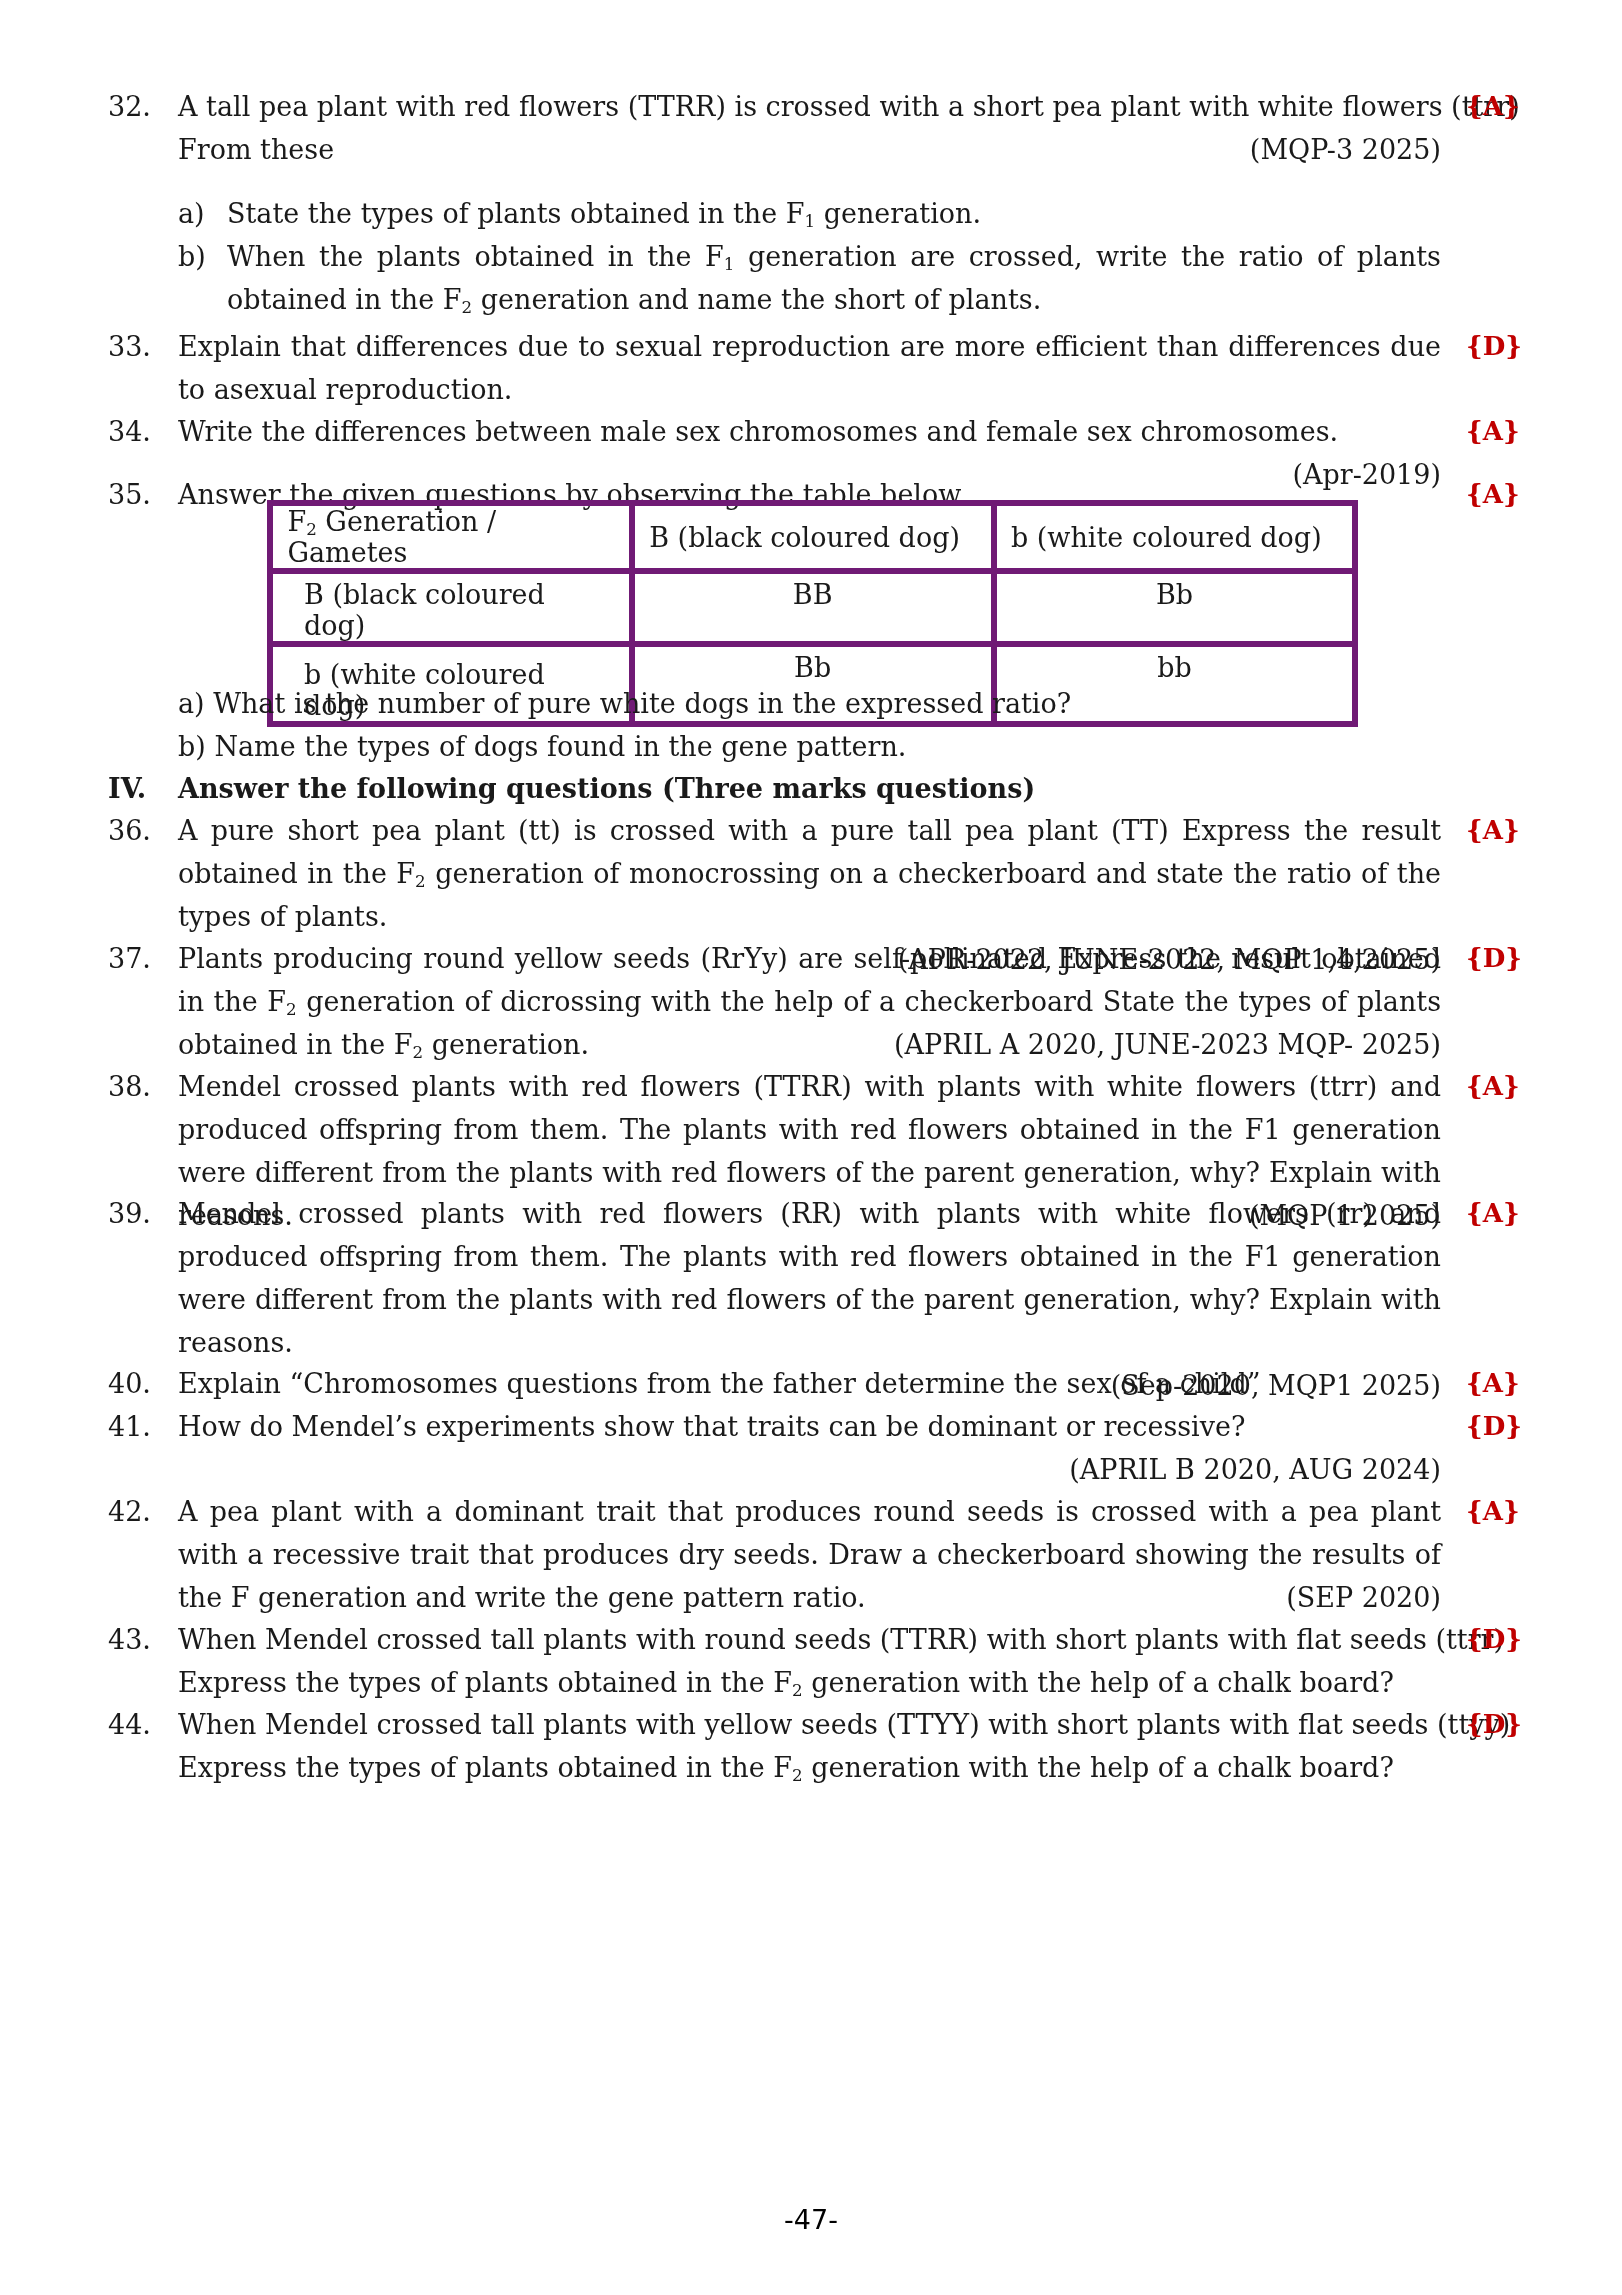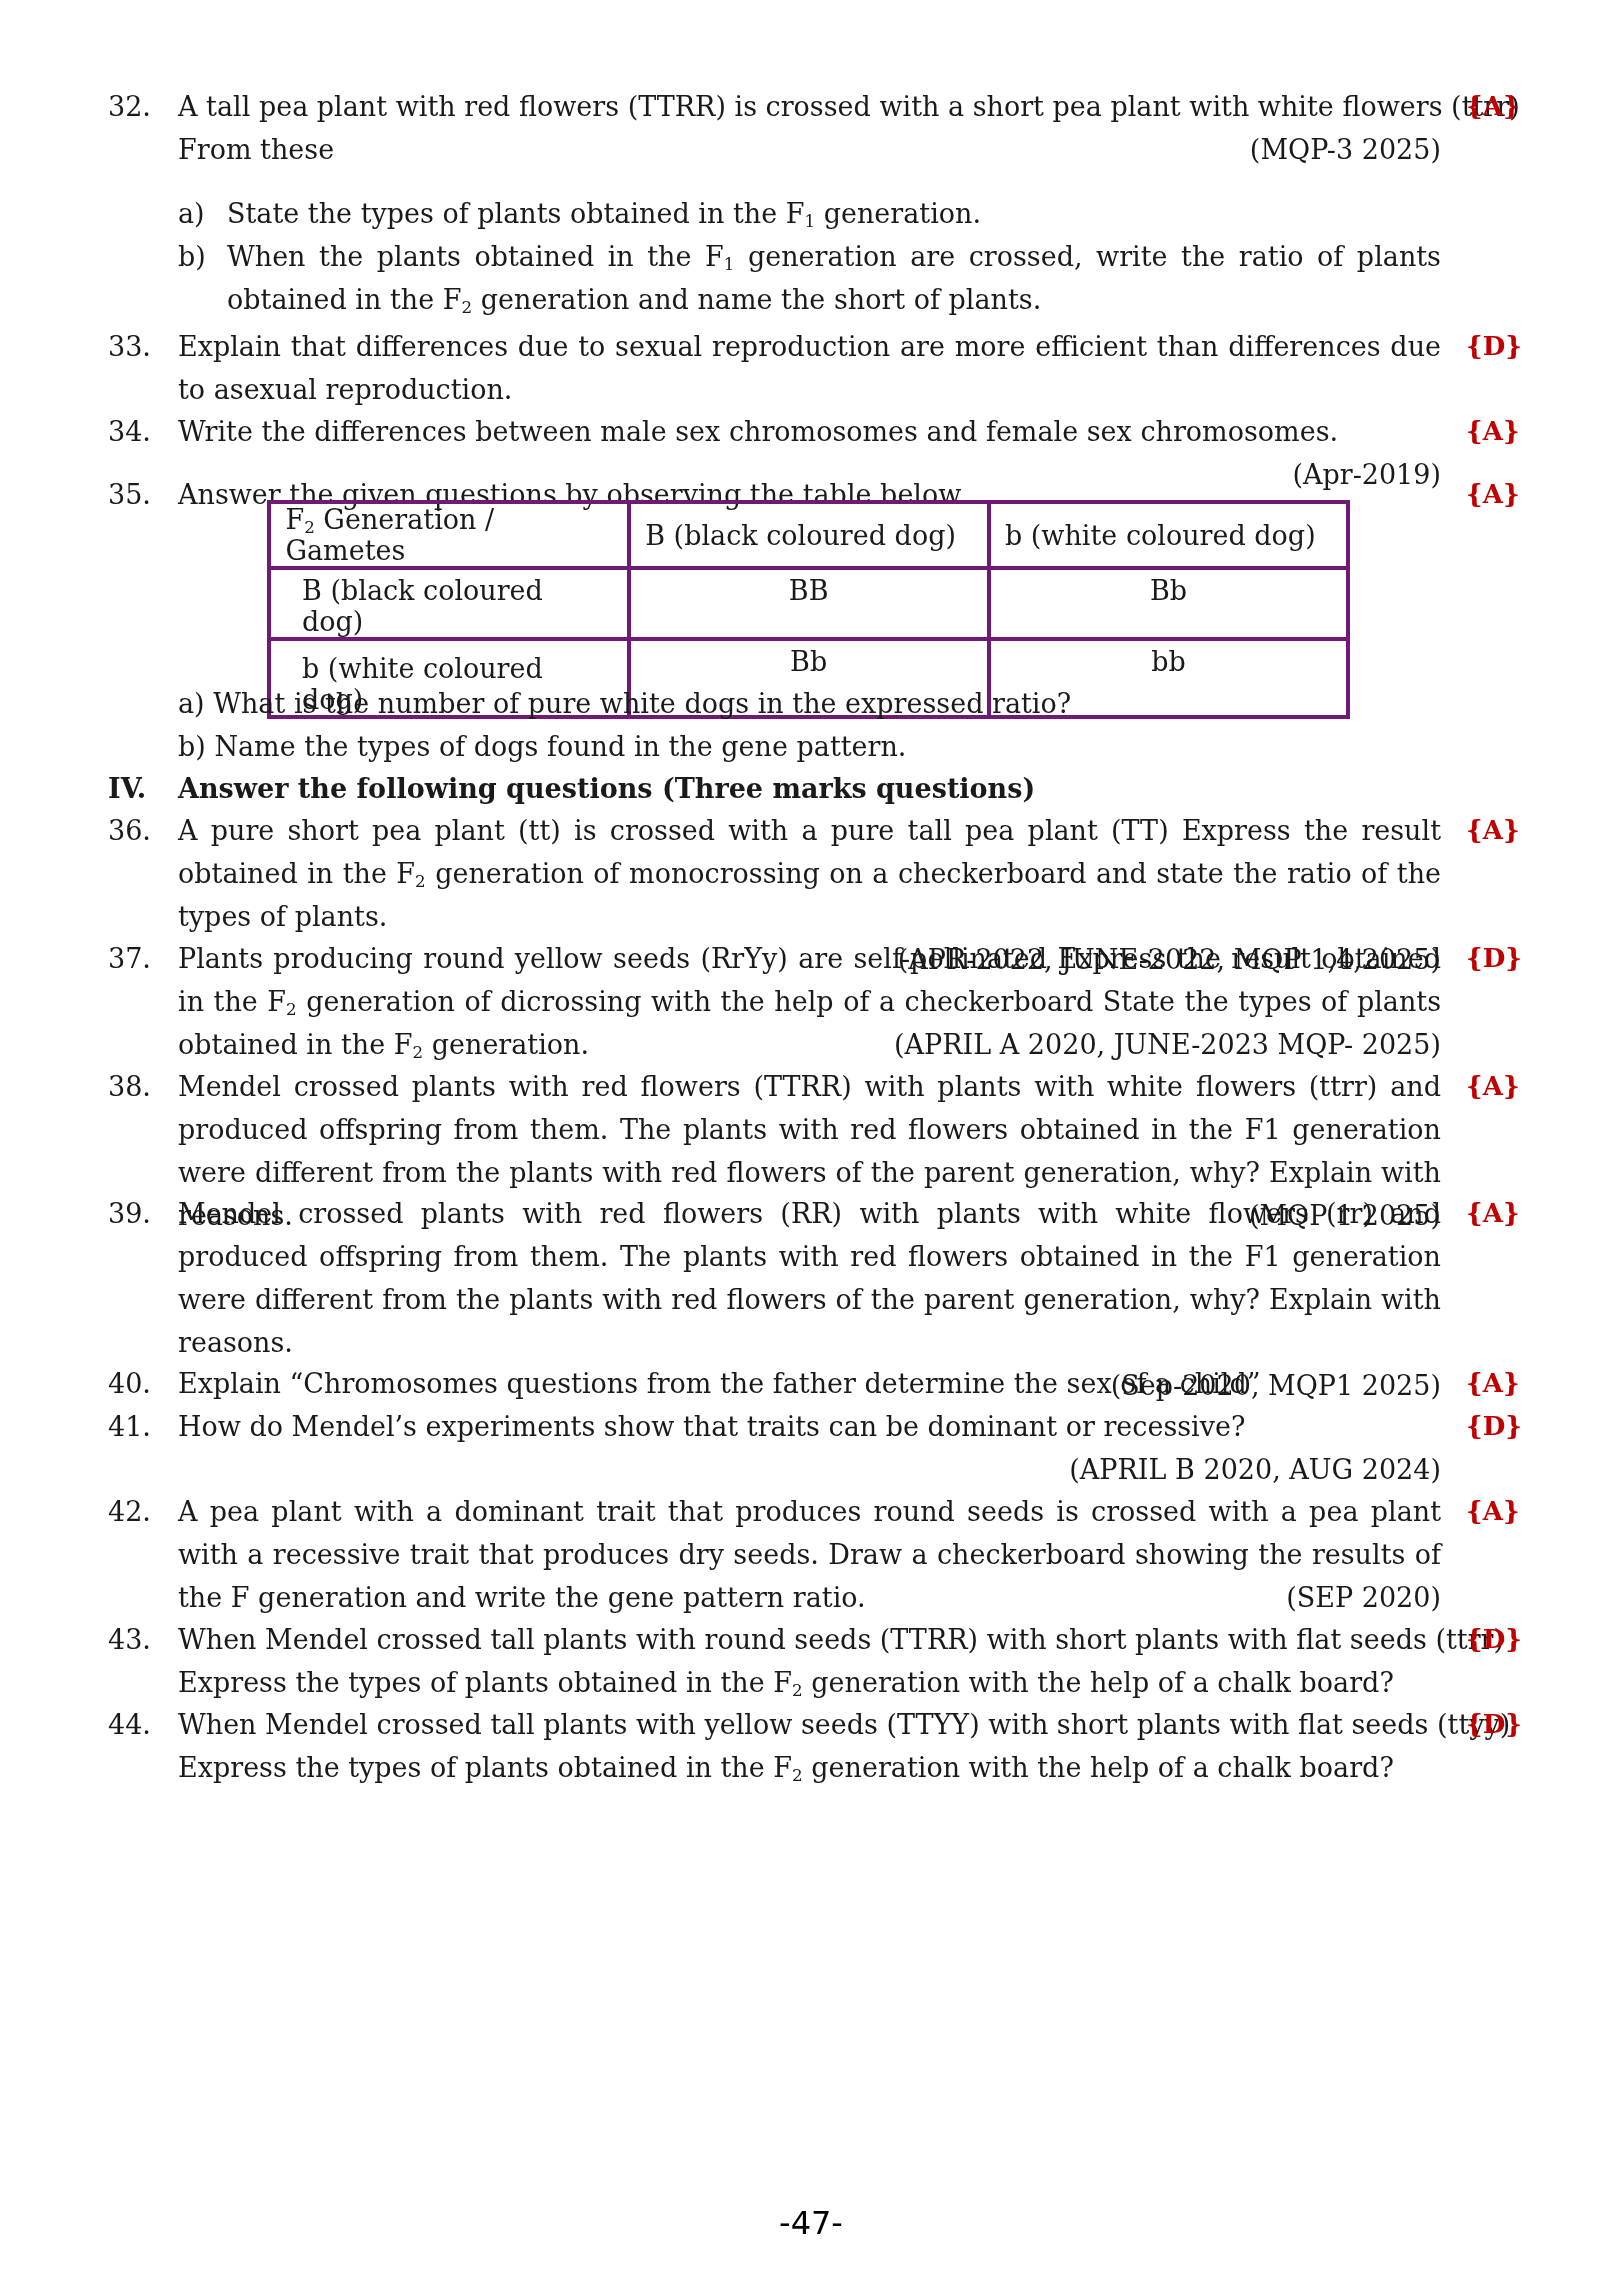--- a/index.html
+++ b/index.html
@@ -23,33 +23,33 @@
   .src-inline { float: right; }
   .sub { margin-left: 119px; width: 1214px; position: relative; }
   .sub .lbl { position: absolute; left: -49px; }
   sub { font-size: 62%; vertical-align: -0.25em; line-height: 0; }
   .bold { font-weight: bold; }
   table.f2 {
     position: absolute; left: 267px; top: 500px;
     border-collapse: collapse; font-size: 27px;
   }
   table.f2 td {
-    border: 4px solid #701a75; padding: 0 14.4px; vertical-align: top;
+    border: 6px solid #701a75; padding: 0 14.4px; vertical-align: top;
   }
   table.f2 tr.h td { height: 55px; vertical-align: middle; }
   table.f2 tr.r td { height: 60px; }
   table.f2 td.c1 { width: 327px; }
   table.f2 td.c2, table.f2 td.c3 { width: 327px; }
   table.f2 td.cen { text-align: center; padding-top: 5.2px; }
   table.f2 td.rowh { padding-left: 31px; }
   table.f2 tr.r1 td.rowh { padding-top: 5.2px; }
   table.f2 tr.r2 td.rowh { padding-top: 11.8px; }
   .pageno {
     position: absolute; left: 0; width: 1622px; top: 2204px; text-align: center;
-    font-family: "DejaVu Sans", "Liberation Sans", sans-serif; font-size: 32px; color: #000;
+    font-family: "DejaVu Sans", "Liberation Sans", sans-serif; font-size: 27px; color: #000;
   }
 </style>
 </head>
 <body>
 
 <div class="page">
 
   <div class="q" style="top:85px;">
     <span class="num">32.</span>
     <div class="body" style="text-align:left;white-space:nowrap;">A tall pea plant with red flowers (TTRR) is crossed with a short pea plant with white flowers (ttrr)</div>

